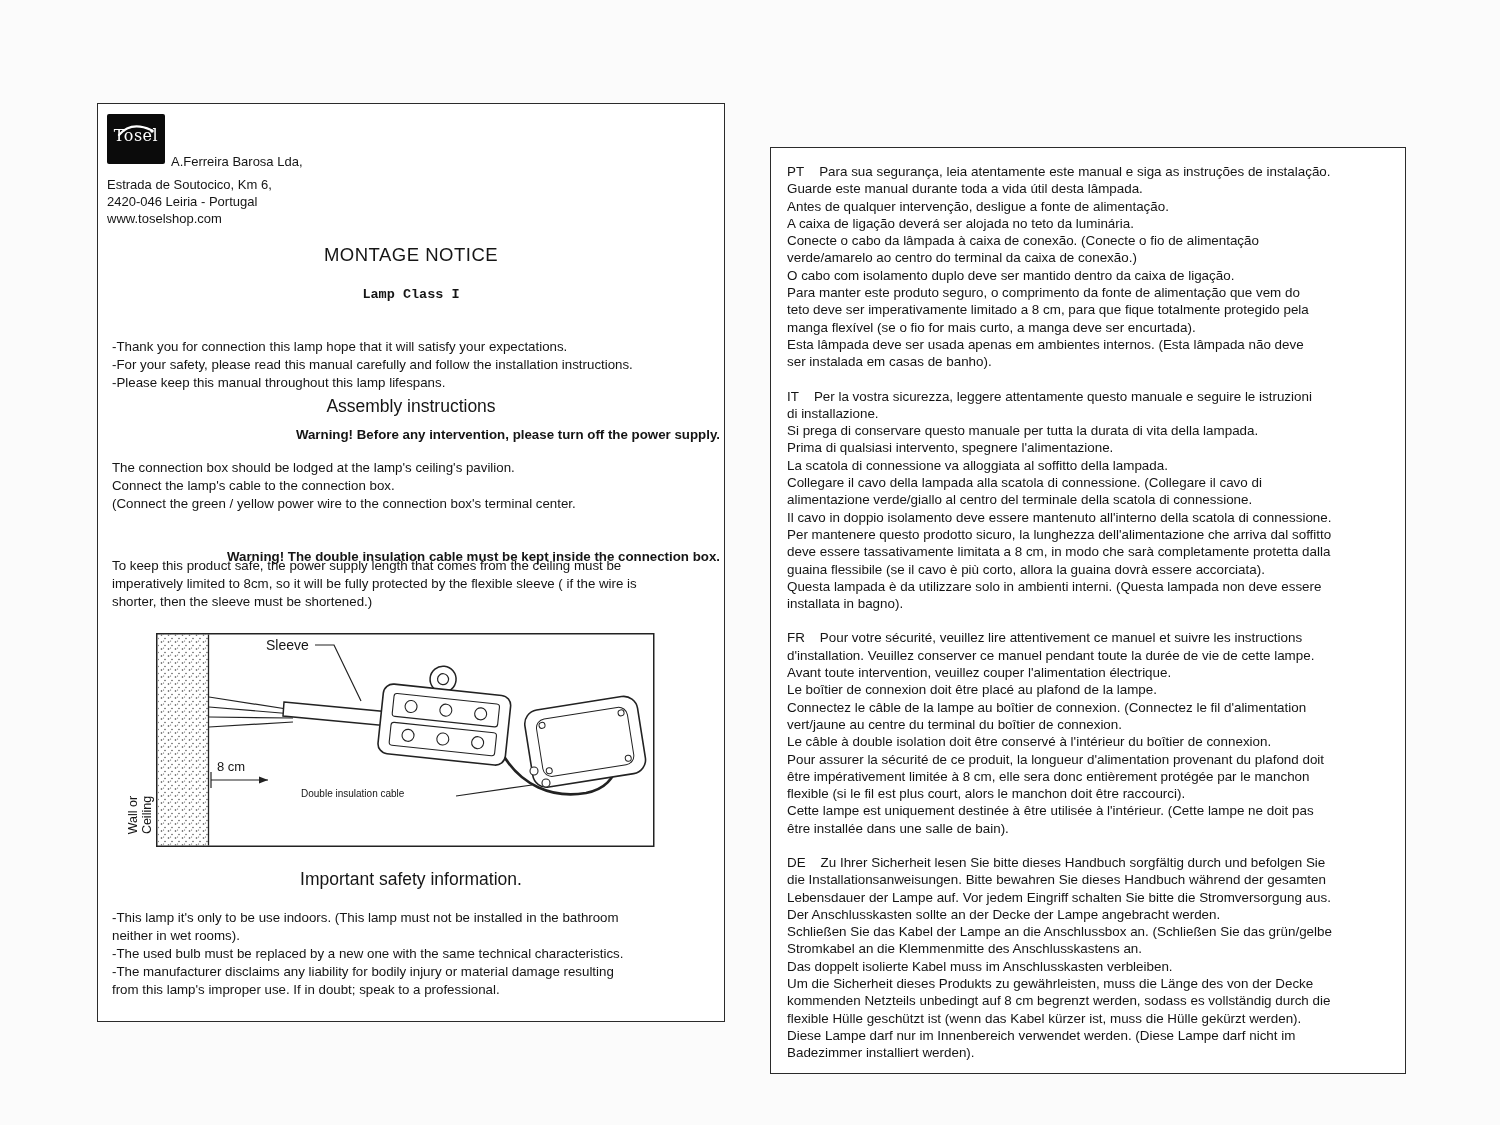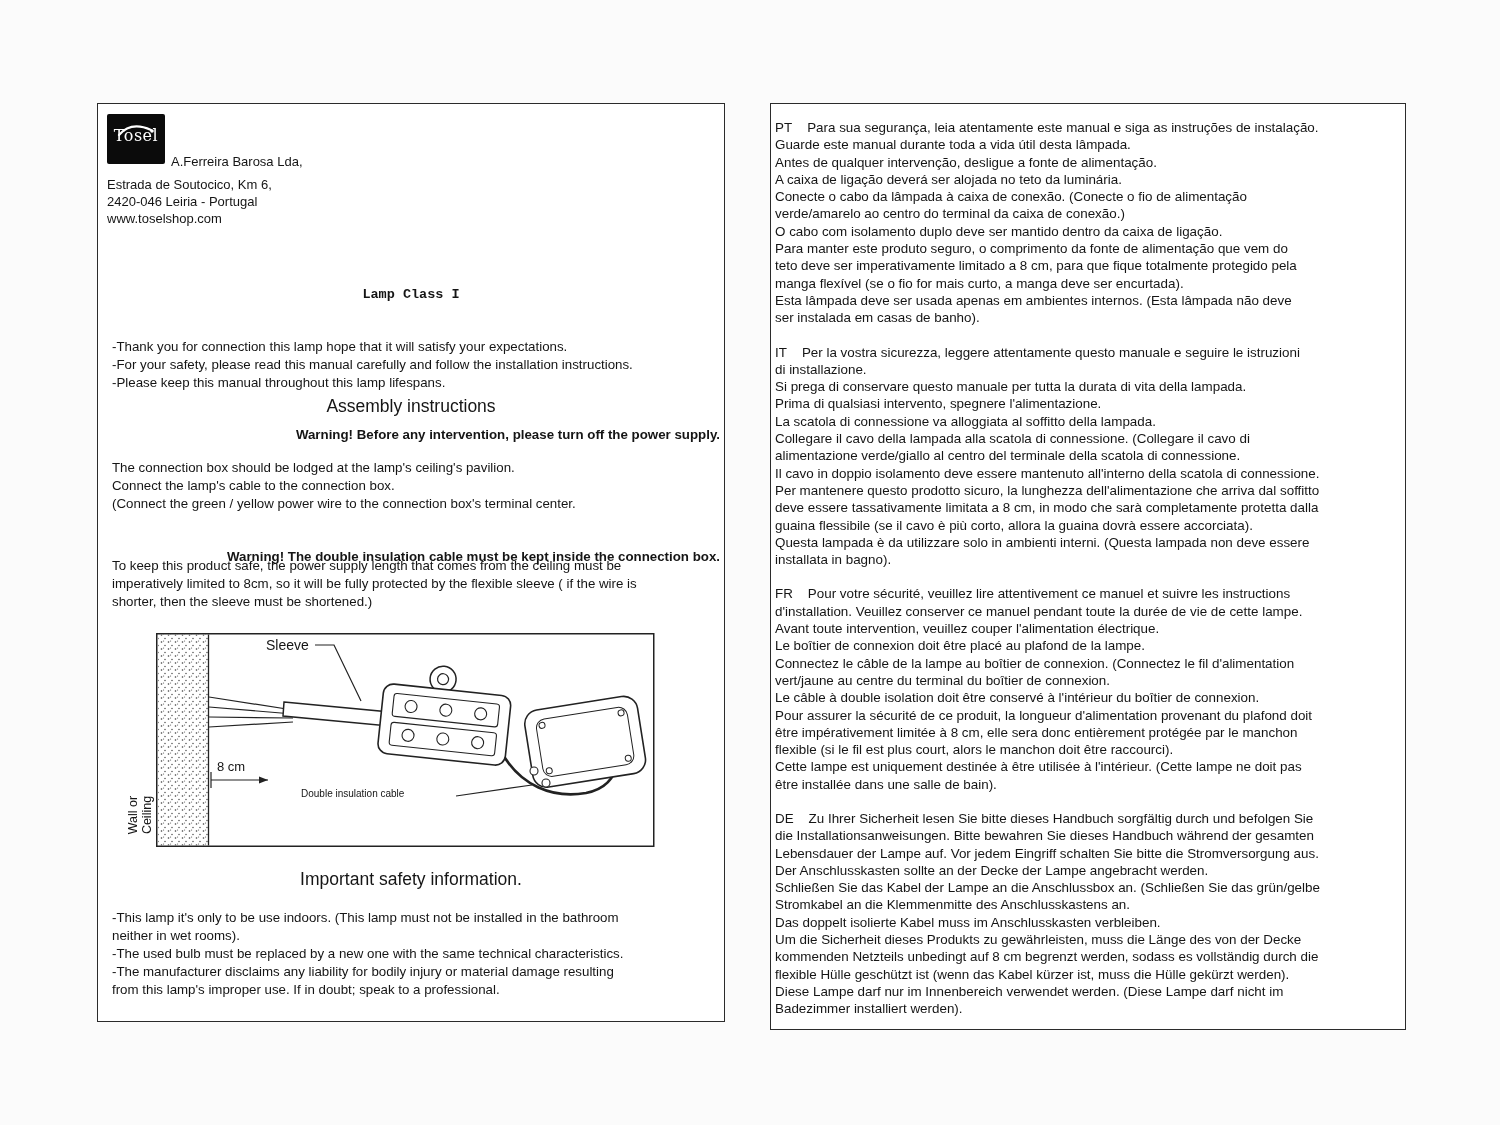--- a/index.html
+++ b/index.html
@@ -33,21 +33,21 @@
   
   .diagram { left:20px; top:529px; width:600px; height:197px; }
   .dlabel { position:absolute; font-size:10px; white-space:nowrap; background:transparent; }
   .sleeve-lbl { left:148px; top:4px; font-size:14px; }
   .dim-lbl { left:99px; top:126px; font-size:13px; }
   .cable-lbl { left:183px; top:155px; }
   .wall-lbl { left:-6px; top:168px; width:56px; white-space:normal; text-align:center;
               font-size:12.5px; line-height:14px; transform:rotate(-90deg); }
 
   
-  .page-right { padding:15px 4px; }
+  .page-right { padding:15px 16px;margin-top:44px; }
   .lang-sec { font-size:13.4px; line-height:17.3px; white-space:pre-line; margin-bottom:17px; }
   .lang-code { display:inline-block; margin-right:15px; }
 </style>
 </head>
 <body>
 
 <div class="page page-left">
 
   <div class="abs logo">
     <svg class="logo-arc" width="38" height="16" viewBox="0 0 38 16">
@@ -55,20 +55,21 @@
       <circle cx="35" cy="10" r="1.8" fill="#ffffff"></circle>
     </svg>
     <span class="logo-text">Tosel</span>
   </div>
 
   <div class="abs addr1">A.Ferreira Barosa Lda,</div>
   <div class="abs addr-block">Estrada de Soutocico, Km 6,
 2420-046 Leiria - Portugal
 www.toselshop.com</div>
 
+  <div class="abs doc-title">MONTAGE NOTICE</div>
   <div class="abs doc-subtitle">Lamp Class I</div>
 
   <div class="abs txt intro">-Thank you for connection this lamp hope that it will satisfy your expectations.
 -For your safety, please read this manual carefully and follow the installation instructions.
 -Please keep this manual throughout this lamp lifespans.</div>
 
   <div class="abs sec-head assembly-head">Assembly instructions</div>
 
   <div class="abs warn warn1">Warning! Before any intervention, please turn off the power supply.</div>
 

